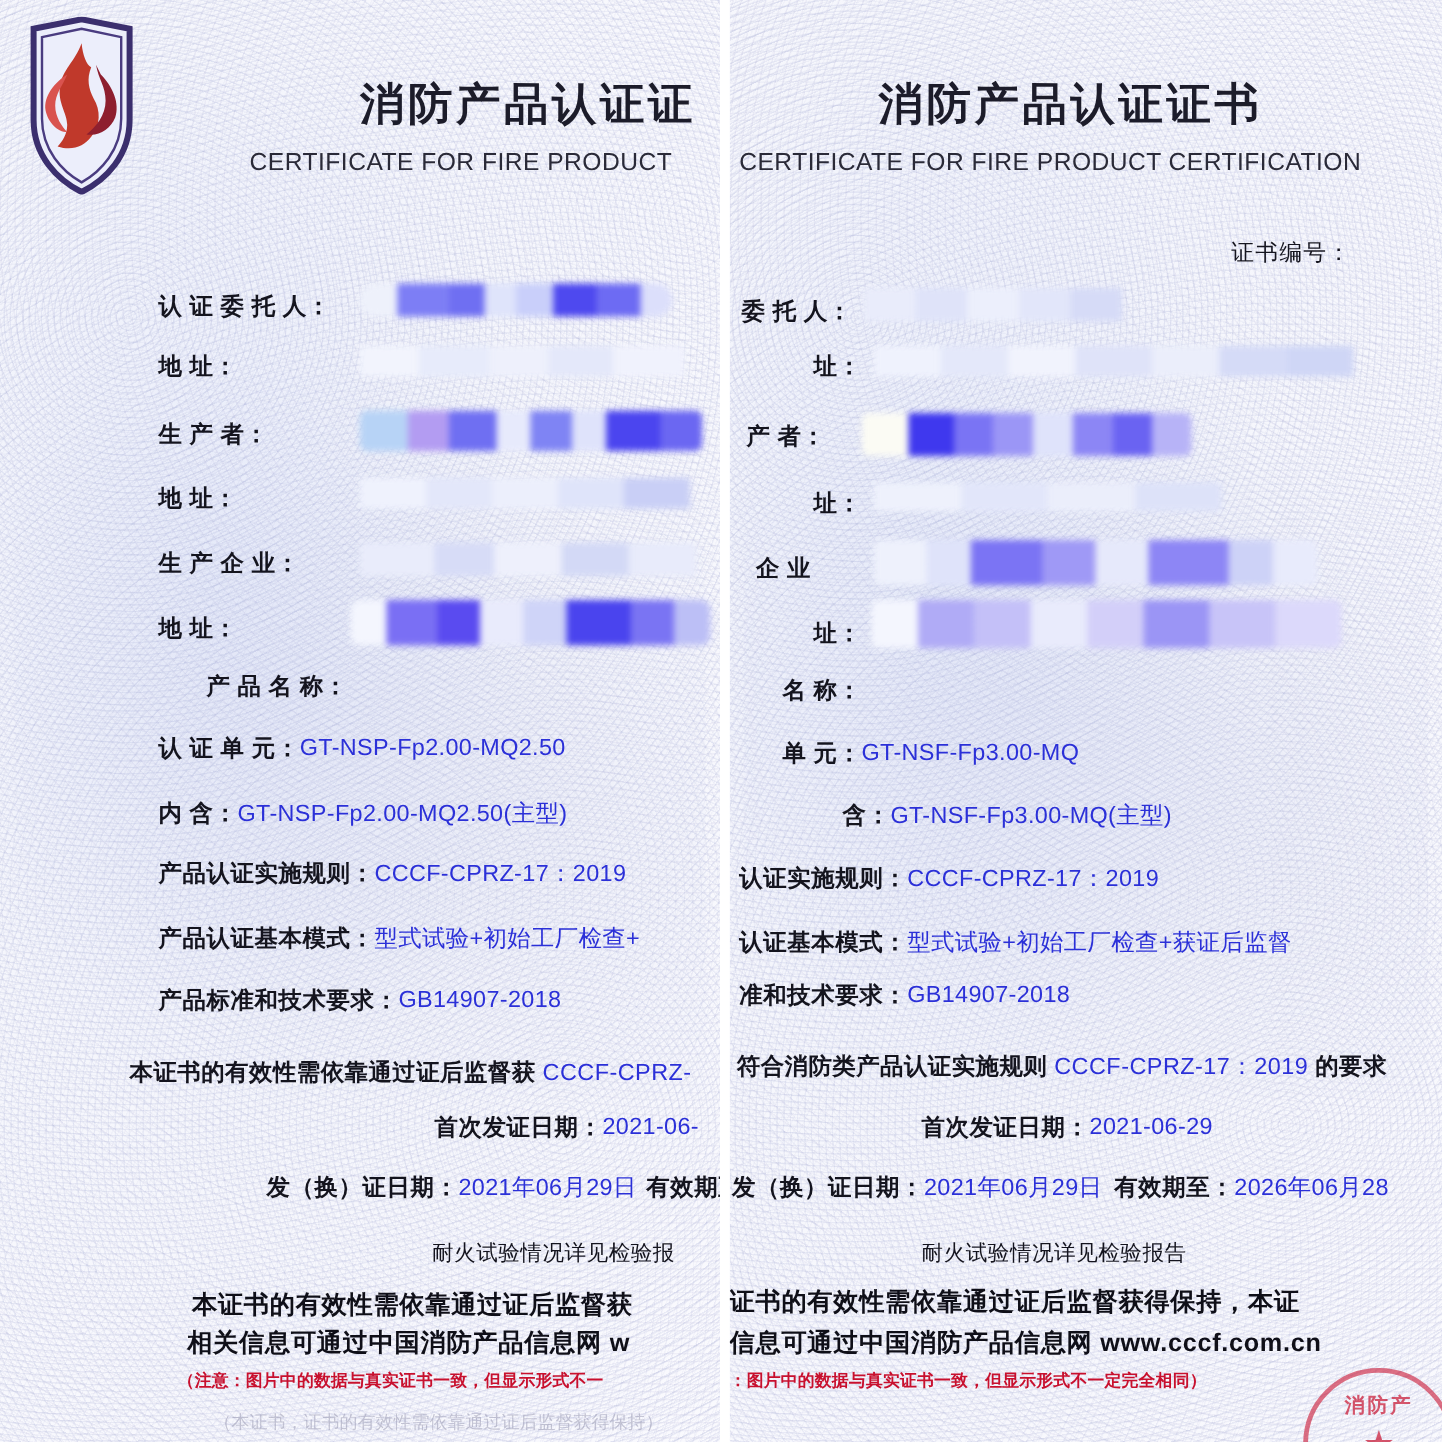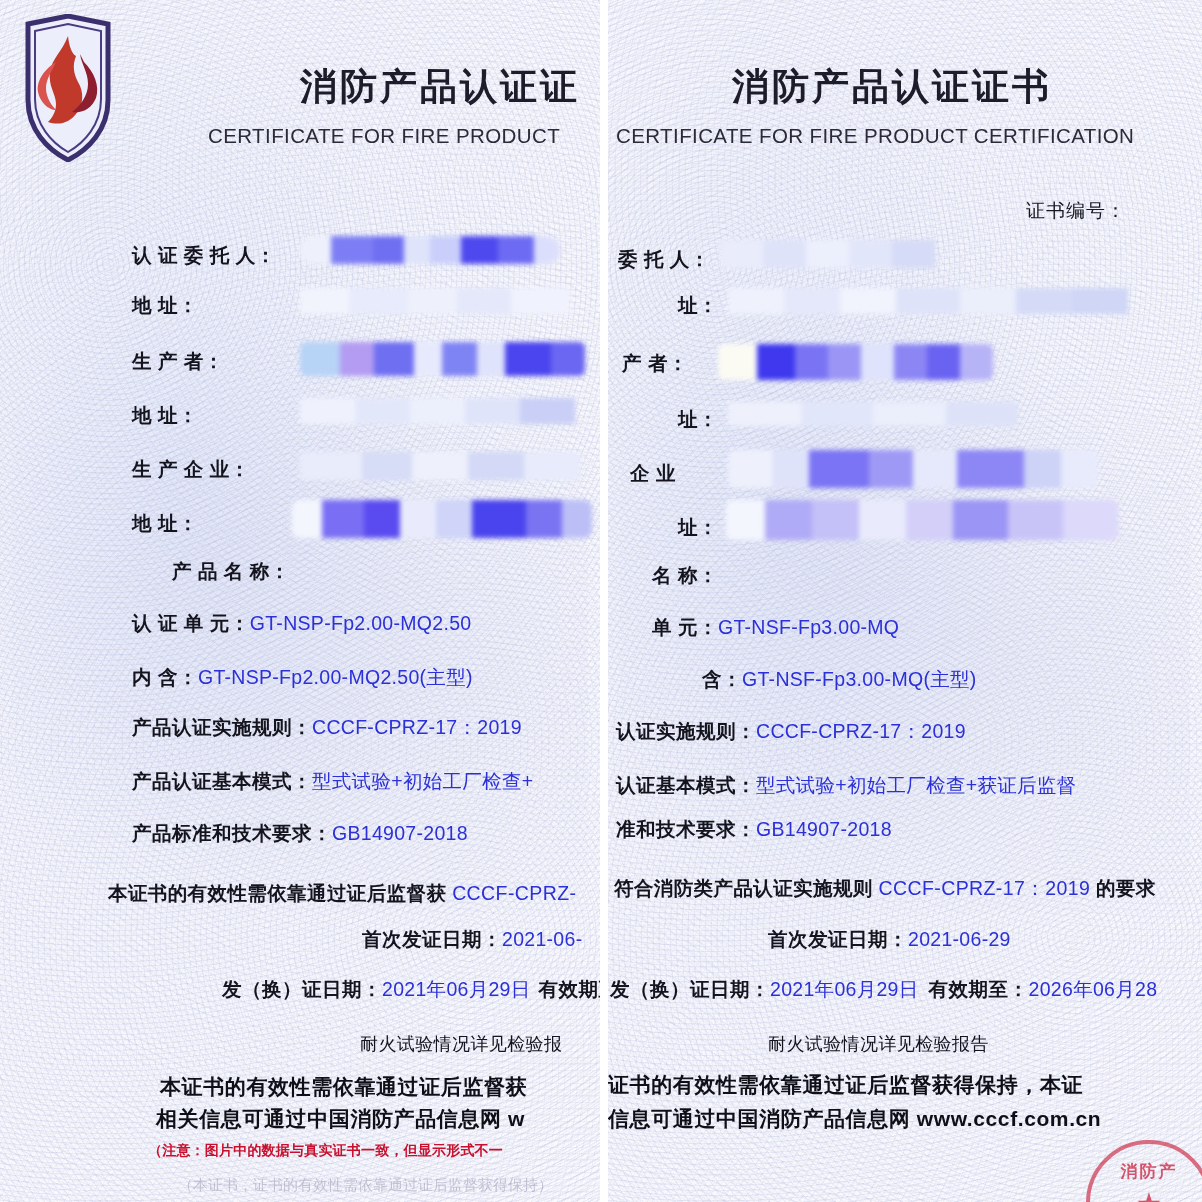--- a/index.html
+++ b/index.html
@@ -475,20 +475,21 @@
     <div class="row" style="left:2px; top:976px;">
       <span class="lbl">发（换）证日期：</span>
       <span class="val">2021年06月29日</span>
       <span class="lbl" style="margin-left:10px;">有效期至：</span>
       <span class="val">2026年06月28</span>
     </div>
 
     <div class="note" style="left:160px; top:1032px;">耐火试验情况详见检验报告</div>
     <div class="bold-line" style="left:0px; top:1071px;">证书的有效性需依靠通过证后监督获得保持，本证</div>
     <div class="bold-line" style="left:0px; top:1105px;">信息可通过中国消防产品信息网 www.cccf.com.cn</div>
+    <div class="red-warn" style="left:0px; top:1142px;">：图片中的数据与真实证书一致，但显示形式不一定完全相同）</div>
 
     <div class="seal-clip" style="right:0; bottom:0; width:130px; height:62px;">
       <div class="seal" style="left:14px; top:0;">
         <div class="seal-txt">消防产</div>
         <div class="star">★</div>
       </div>
     </div>
   </div>
 
   <div class="divider"></div>

